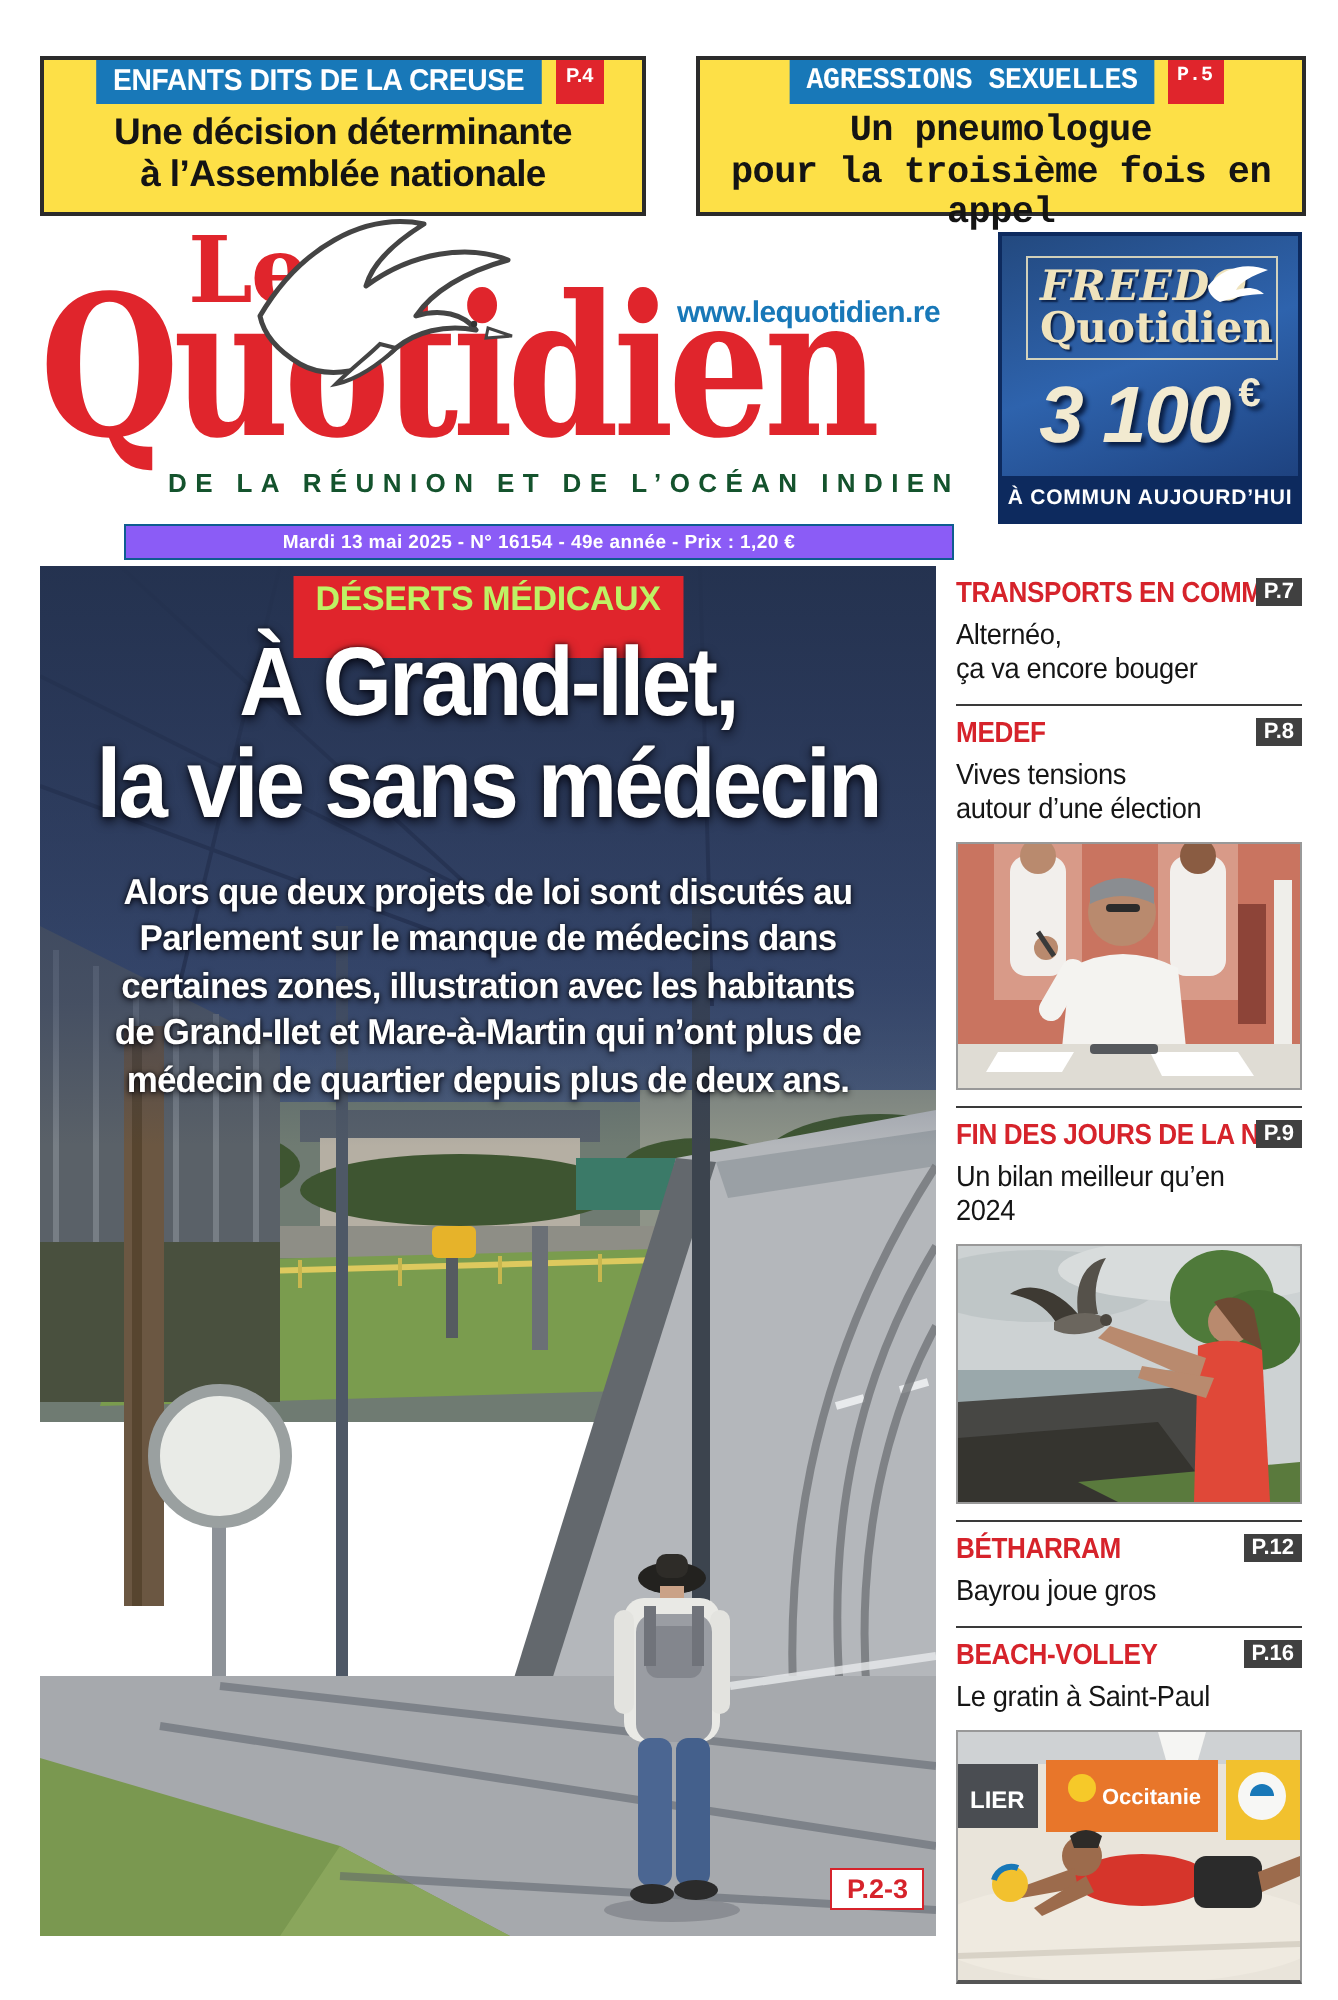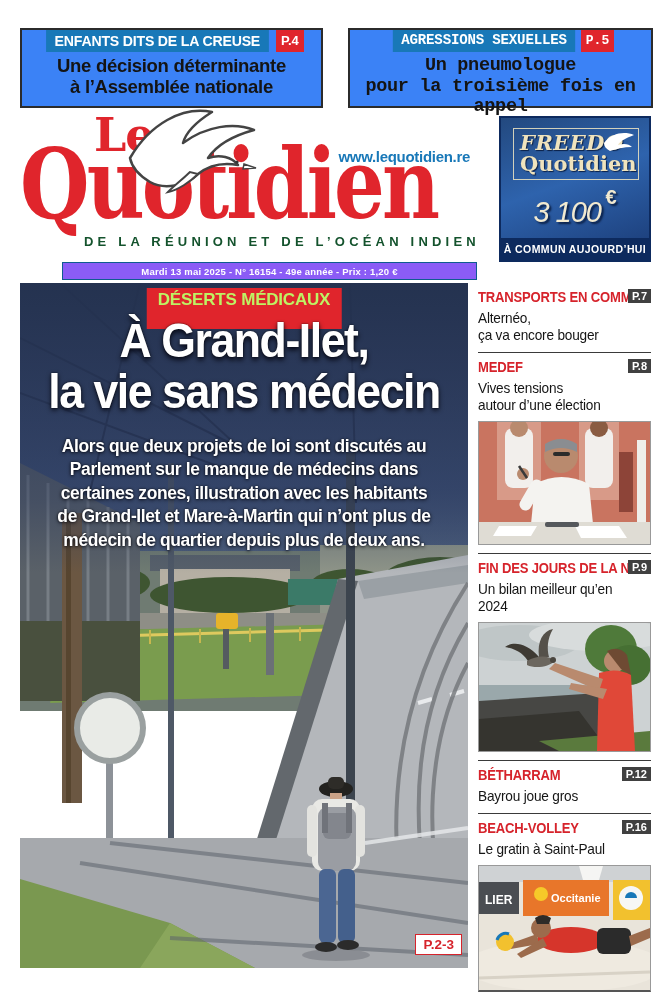--- a/index.html
+++ b/index.html
@@ -1,27 +1,27 @@
 <!DOCTYPE html>
 <html><head>
 <meta charset="utf-8">
 <style>
   html,body{margin:0;padding:0;background:#e8e8e8;}
   .page{position:relative;width:669px;height:1000px;background:#ffffff;margin:0 auto;
         font-family:"Liberation Sans",sans-serif;overflow:hidden;}
 
   
-  .teaser{position:absolute;top:28px;height:76px;border:2px solid #2b2b2b;background:#3b82f6;
+  .teaser{position:absolute;top:28px;height:76px;border:2px solid #2b2b2b;background:#fde047;
           display:flex;flex-direction:column;align-items:center;}
   .teaser.left{left:20px;width:299px;}
   .teaser.right{left:348px;width:301px;font-family:Liberation Mono, monospace;}
   .teaser-kickrow{display:inline-flex;align-items:stretch;margin-top:0;}
   .teaser-kick{background:#1878b8;color:#fff;font-weight:bold;font-size:15px;
                padding:2px 9px 3px;letter-spacing:-.2px;transform:scaleX(.94);transform-origin:center top;white-space:nowrap;}
-  .teaser-page{background:#e0252c;color:#fff;font-weight:bold;font-size:13px;padding:3px 5px 2px;}
+  .teaser-page{background:#e0252c;color:#fff;font-weight:bold;font-size:10px;padding:3px 5px 2px;}
   .teaser-title{font-weight:bold;color:#141414;font-size:18.5px;line-height:1.12;text-align:center;
                 white-space:pre-line;margin-top:4px;letter-spacing:-.3px;}
 
   
   .masthead{position:absolute;left:20px;top:108px;width:450px;height:150px;}
   .mh-le{position:absolute;left:74px;top:0px;color:#e0252c;font-family:"DejaVu Serif",serif;
          font-weight:bold;font-size:46px;letter-spacing:-1px;}
   .mh-name{position:absolute;left:0px;top:18px;color:#e0252c;font-family:"DejaVu Serif",serif;
            font-weight:bold;font-size:84px;letter-spacing:-3px;transform:scale(.95,1.16);
            transform-origin:left top;white-space:nowrap;}
@@ -39,21 +39,21 @@
          border:2px solid #0d2a5e;box-sizing:border-box;}
   .promo-logo{position:absolute;left:12px;top:10px;width:112px;border:1px solid rgba(240,230,194,.85);
               padding:4px 6px 5px;text-align:left;}
   .promo-brand{font-family:"DejaVu Serif",serif;font-style:italic;font-weight:bold;font-size:21px;
                color:#efe3bd;letter-spacing:.5px;line-height:.95;text-shadow:1px 1px 1px #0a1f45;}
   .promo-brand2{font-family:"DejaVu Serif",serif;font-weight:bold;font-size:21px;color:#efe3bd;
                 line-height:1;text-shadow:1px 1px 1px #0a1f45;}
   .promo-bird{position:absolute;right:2px;top:2px;width:34px;height:22px;}
   .promo-amountrow{position:absolute;left:0;right:0;top:68px;text-align:center;color:#f2ead0;
                    text-shadow:2px 2px 2px #0a1f45;}
-  .promo-amount{font-size:29px;font-weight:normal;letter-spacing:-1px;font-style:italic;}
+  .promo-amount{font-size:40px;font-weight:bold;letter-spacing:-1px;font-style:italic;}
   .promo-cur{font-size:20px;font-weight:bold;vertical-align:18px;}
   .promo-caption{position:absolute;left:0;right:0;bottom:0;height:22px;background:#0d2a5e;color:#fff;
                  font-weight:bold;font-size:10.5px;display:flex;align-items:center;justify-content:center;
                  letter-spacing:.4px;}
 
   
   .main-story{position:absolute;left:20px;top:283px;width:448px;height:685px;overflow:hidden;}
   .main-scene{position:absolute;left:0;top:0;width:448px;height:685px;}
   .ms-kicker{position:absolute;left:50%;transform:translateX(-50%);top:5px;background:#e0252c;
              color:#bef264;font-weight:bold;font-size:17px;padding:2px 11px 19px;letter-spacing:-.2px;white-space:nowrap;}

